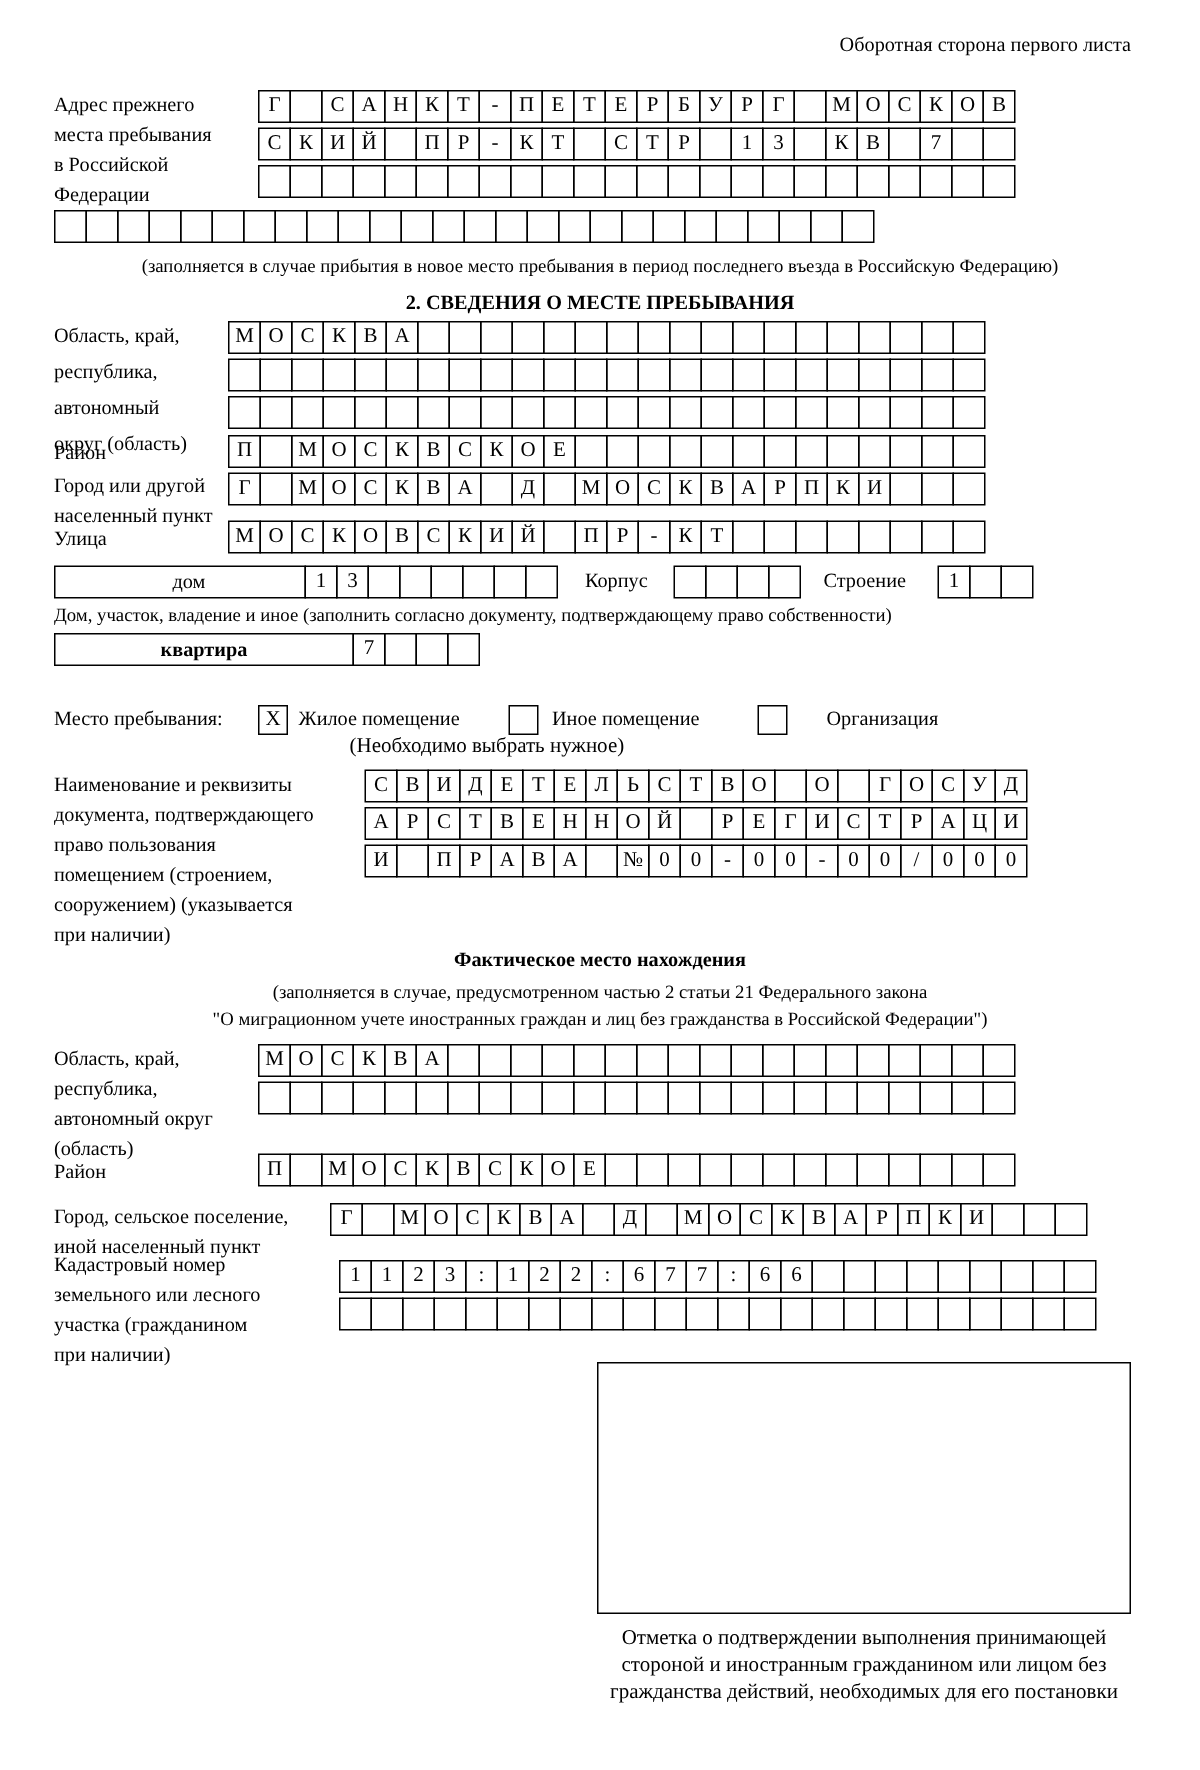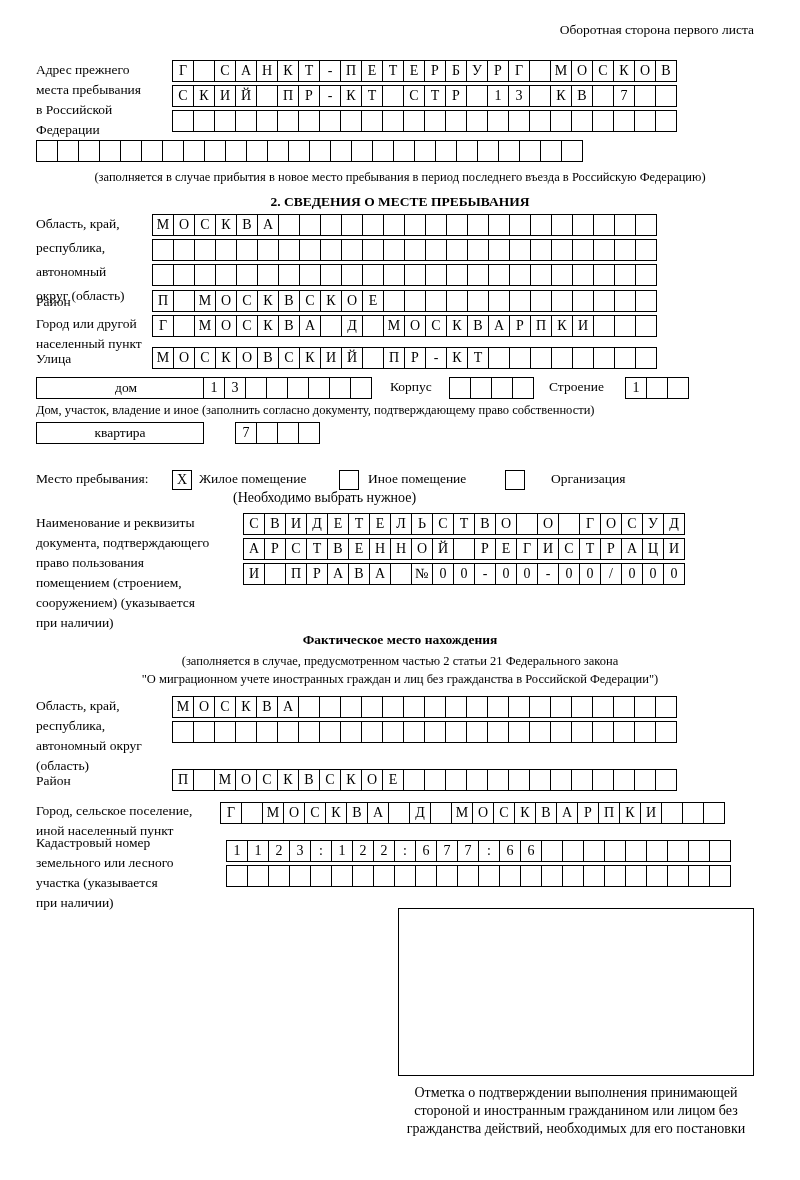--- a/index.html
+++ b/index.html
@@ -373,21 +373,21 @@
     </div>
   <div class="lbl" style="left:549px;top:377px;">Строение</div>
   <div class="row" id="s2-stroenie" style="left:625px;top:377px;">
       <div class="cell">1</div>
       <div class="cell"></div>
       <div class="cell"></div>
     </div>
 
   <div class="lbl" style="left:36px;top:400px;font-size:12.5px;">Дом, участок, владение и иное (заполнить согласно документу, подтверждающему право собственности)</div>
 
-  <div class="wbox" style="position:absolute;left:36px;top:422px;width:168px;">квартира</div>
+  <div class="wbox" style="position:absolute;left:36px;top:422px;width:200px;font-weight:bold;">квартира</div>
   <div class="row" id="s2-flat" style="left:235px;top:422px;">
       <div class="cell">7</div>
       <div class="cell"></div>
       <div class="cell"></div>
       <div class="cell"></div>
     </div>
 
   <div class="lbl" style="left:36px;top:469px;">Место пребывания:</div>
   <span class="chk" style="position:absolute;left:172px;top:470px;">Х</span>
   <div class="lbl" style="left:199px;top:469px;">Жилое помещение</div>
@@ -588,21 +588,21 @@
       <div class="cell">П</div>
       <div class="cell">К</div>
       <div class="cell">И</div>
       <div class="cell"></div>
       <div class="cell"></div>
       <div class="cell"></div>
     </div>
 
   <div class="lbl" style="left:36px;top:833px;">Кадастровый номер</div>
   <div class="lbl" style="left:36px;top:853px;">земельного или лесного</div>
-  <div class="lbl" style="left:36px;top:873px;">участка (указывается</div>
+  <div class="lbl" style="left:36px;top:873px;">участка (гражданином</div>
   <div class="lbl" style="left:36px;top:893px;">при наличии)</div>
 
   <div class="row" id="al-cad-0" style="left:226px;top:840px;">
       <div class="cell">1</div>
       <div class="cell">1</div>
       <div class="cell">2</div>
       <div class="cell">3</div>
       <div class="cell">:</div>
       <div class="cell">1</div>
       <div class="cell">2</div>

